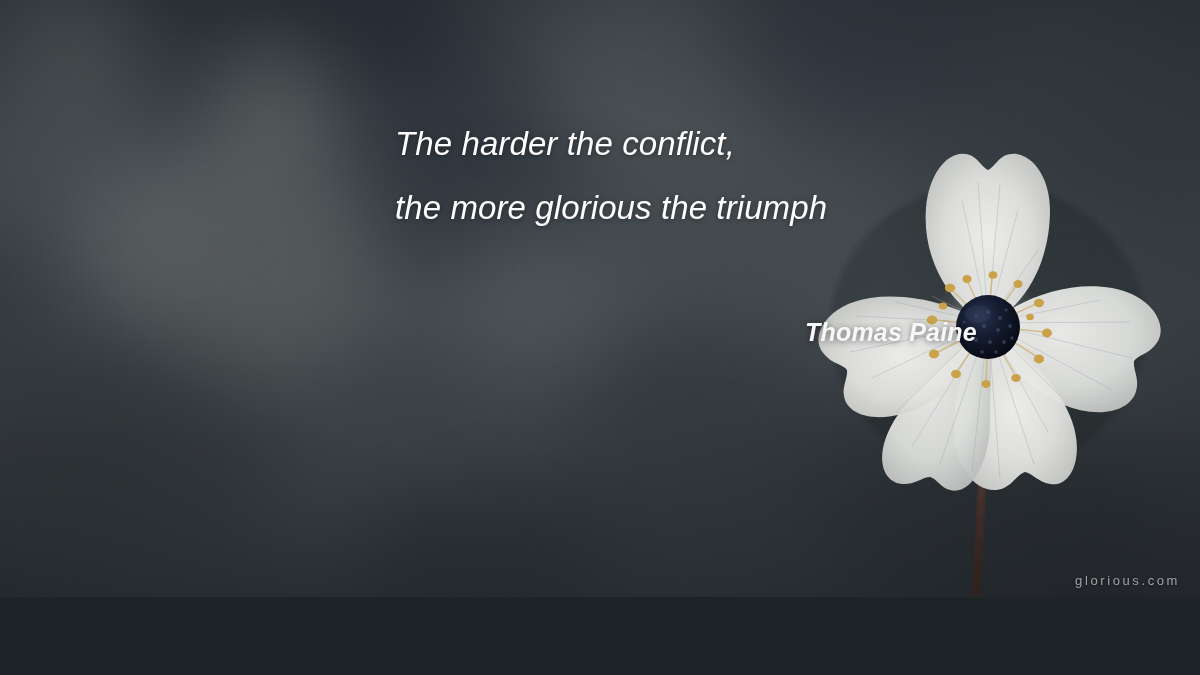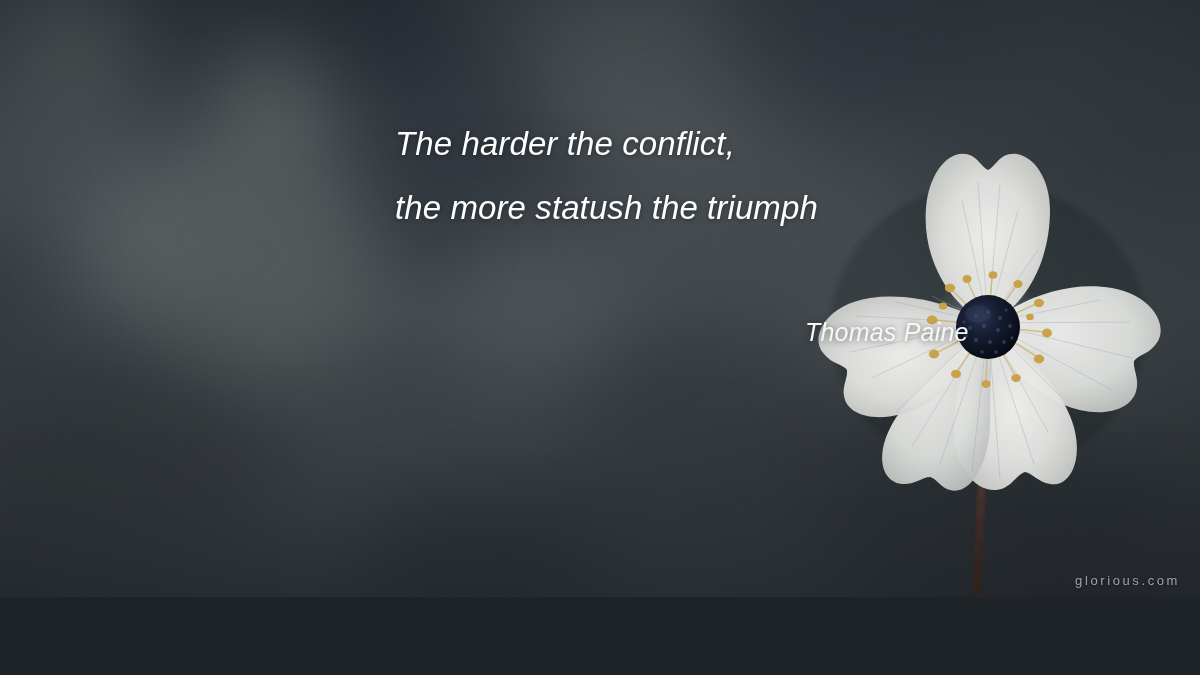--- a/index.html
+++ b/index.html
@@ -82,21 +82,21 @@
     text-shadow:0 1px 5px rgba(0,0,0,.40);
     white-space:nowrap;
   }
   .quote .line{display:block;}
 
   .author{
     position:absolute;
     left:805px; top:318px;
     font-style:italic;
     font-size:25px;
-    font-weight:400;
+    font-weight:700;
     color:#f7f7f7;
     letter-spacing:.2px;
     text-shadow:0 1px 6px rgba(0,0,0,.50);
     white-space:nowrap;
   }
 
   .watermark{
     position:absolute;
     right:20px; bottom:9px;
     font-size:13px;
@@ -278,20 +278,20 @@
           <circle cx="312" cy="198" r="1.7"></circle>
         <circle cx="264" cy="182" r="1.6"></circle>
           <circle cx="306" cy="170" r="1.6"></circle>
       </g>
       <ellipse cx="278" cy="174" rx="13" ry="9" fill="#4a5674" opacity=".22"></ellipse>
     </svg>
   </div>
 
   <div class="quote">
     <span class="line">The harder the conflict,</span>
-    <span class="line">the more statush the triumph</span>
+    <span class="line">the more glorious the triumph</span>
   </div>
 
   <div class="author">Thomas Paine</div>
 
   <div class="watermark">glorious.com</div>
 
 </div>
 
 </body></html>

